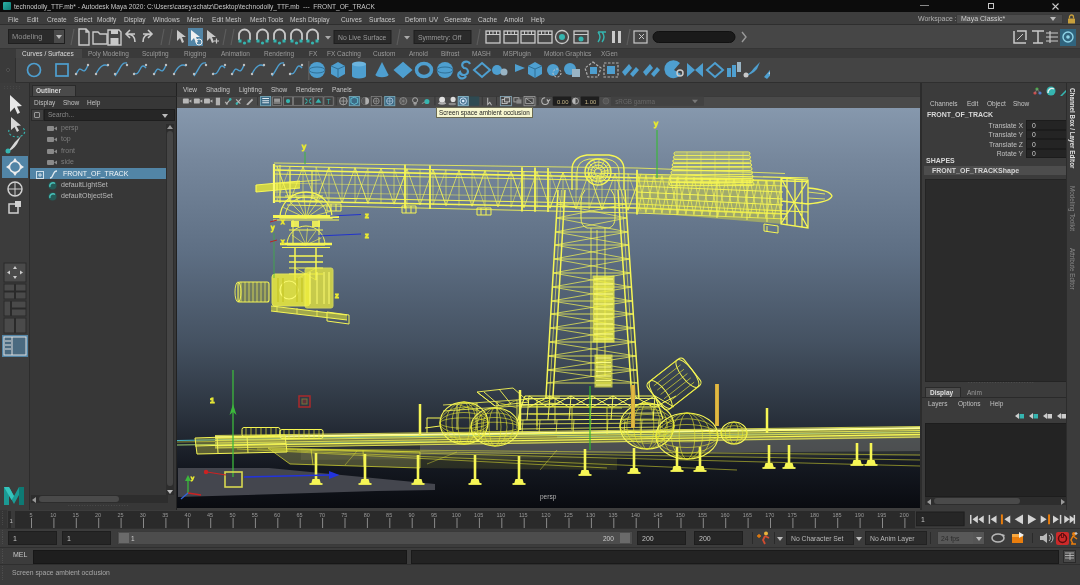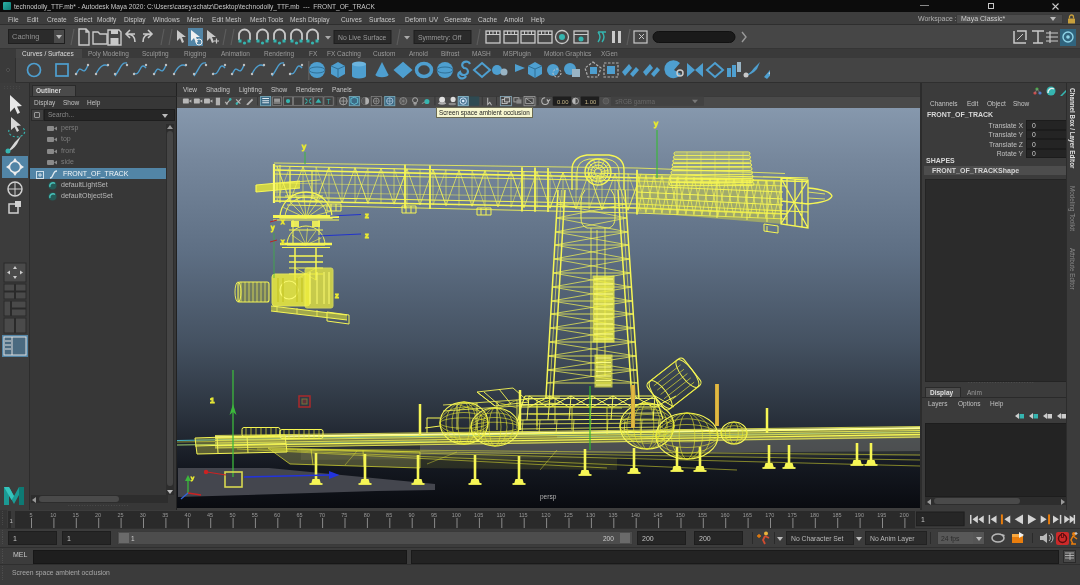--- a/index.html
+++ b/index.html
@@ -45,21 +45,21 @@
 <div class="t" style="left:918px;top:15px;font-size:7px;color:#b0b0b0;">Workspace :</div>
 <div style="position:absolute;left:956px;top:13.5px;width:107px;height:10.5px;background:#4d4d4d;border:1px solid #3a3a3a;"></div>
 <div class="t" style="left:961px;top:15px;font-size:7px;color:#cfcfcf;">Maya Classic*</div>
 <div class="td" style="position:absolute;left:1050px;top:17px;width:0px;height:0px;"></div>
 <svg class="a" style="left:1067px;top:14px;" width="9" height="10" viewBox="0 0 9 10">
       <rect x="1" y="4.5" width="7" height="5" rx="0.5" fill="#c8a03c"></rect>
       <path d="M2.5,4.5 V3 a2,2 0 0 1 4,0 V4.5" fill="none" stroke="#c8a03c" stroke-width="1.3"></path>
     </svg>
 <div style="position:absolute;left:0px;top:25px;width:1080px;height:24px;background:#464646;border-bottom:1px solid #353535;"></div>
 <div style="position:absolute;left:8px;top:29px;width:57px;height:15px;background:#2b2b2b;border:1px solid #1f1f1f;"></div>
-<div class="t" style="left:12px;top:32px;font-size:7.5px;color:#909090;">Caching</div>
+<div class="t" style="left:12px;top:32px;font-size:7.5px;color:#909090;">Modeling</div>
 <div style="position:absolute;left:53px;top:30px;width:11px;height:13px;background:#4a4a4a;border-left:1px solid #2b2b2b;"></div>
 <div class="td" style="position:absolute;left:56px;top:35px;width:0px;height:0px;"></div>
 <svg class="a" style="left:0px;top:25px;" width="1080" height="24" viewBox="0 0 1080 24">
 <path d="M74,4 L71,20" stroke="#5d5d5d" stroke-width="1.2"></path>
 <path d="M79,4 h7 l3,3 v13 h-10 Z M86,4 v3 h3" fill="none" stroke="#c9c9c9" stroke-width="1.4"></path>
 <path d="M93,7 h5 l2,2 h7 v10 h-14 Z" fill="none" stroke="#c9c9c9" stroke-width="1.4"></path>
 <path d="M108,5 h11 l2,2 v13 h-13 Z" fill="none" stroke="#c9c9c9" stroke-width="1.4"></path>
       <rect x="110.5" y="13" width="8" height="7" fill="#c9c9c9"></rect>
       <rect x="111" y="5" width="7" height="4" fill="#c9c9c9"></rect>
 <path d="M135,9 h-8 M130,5 l-4,4 4,4 M127,9 q8,0 8,8" fill="none" stroke="#c9c9c9" stroke-width="1.6"></path>

